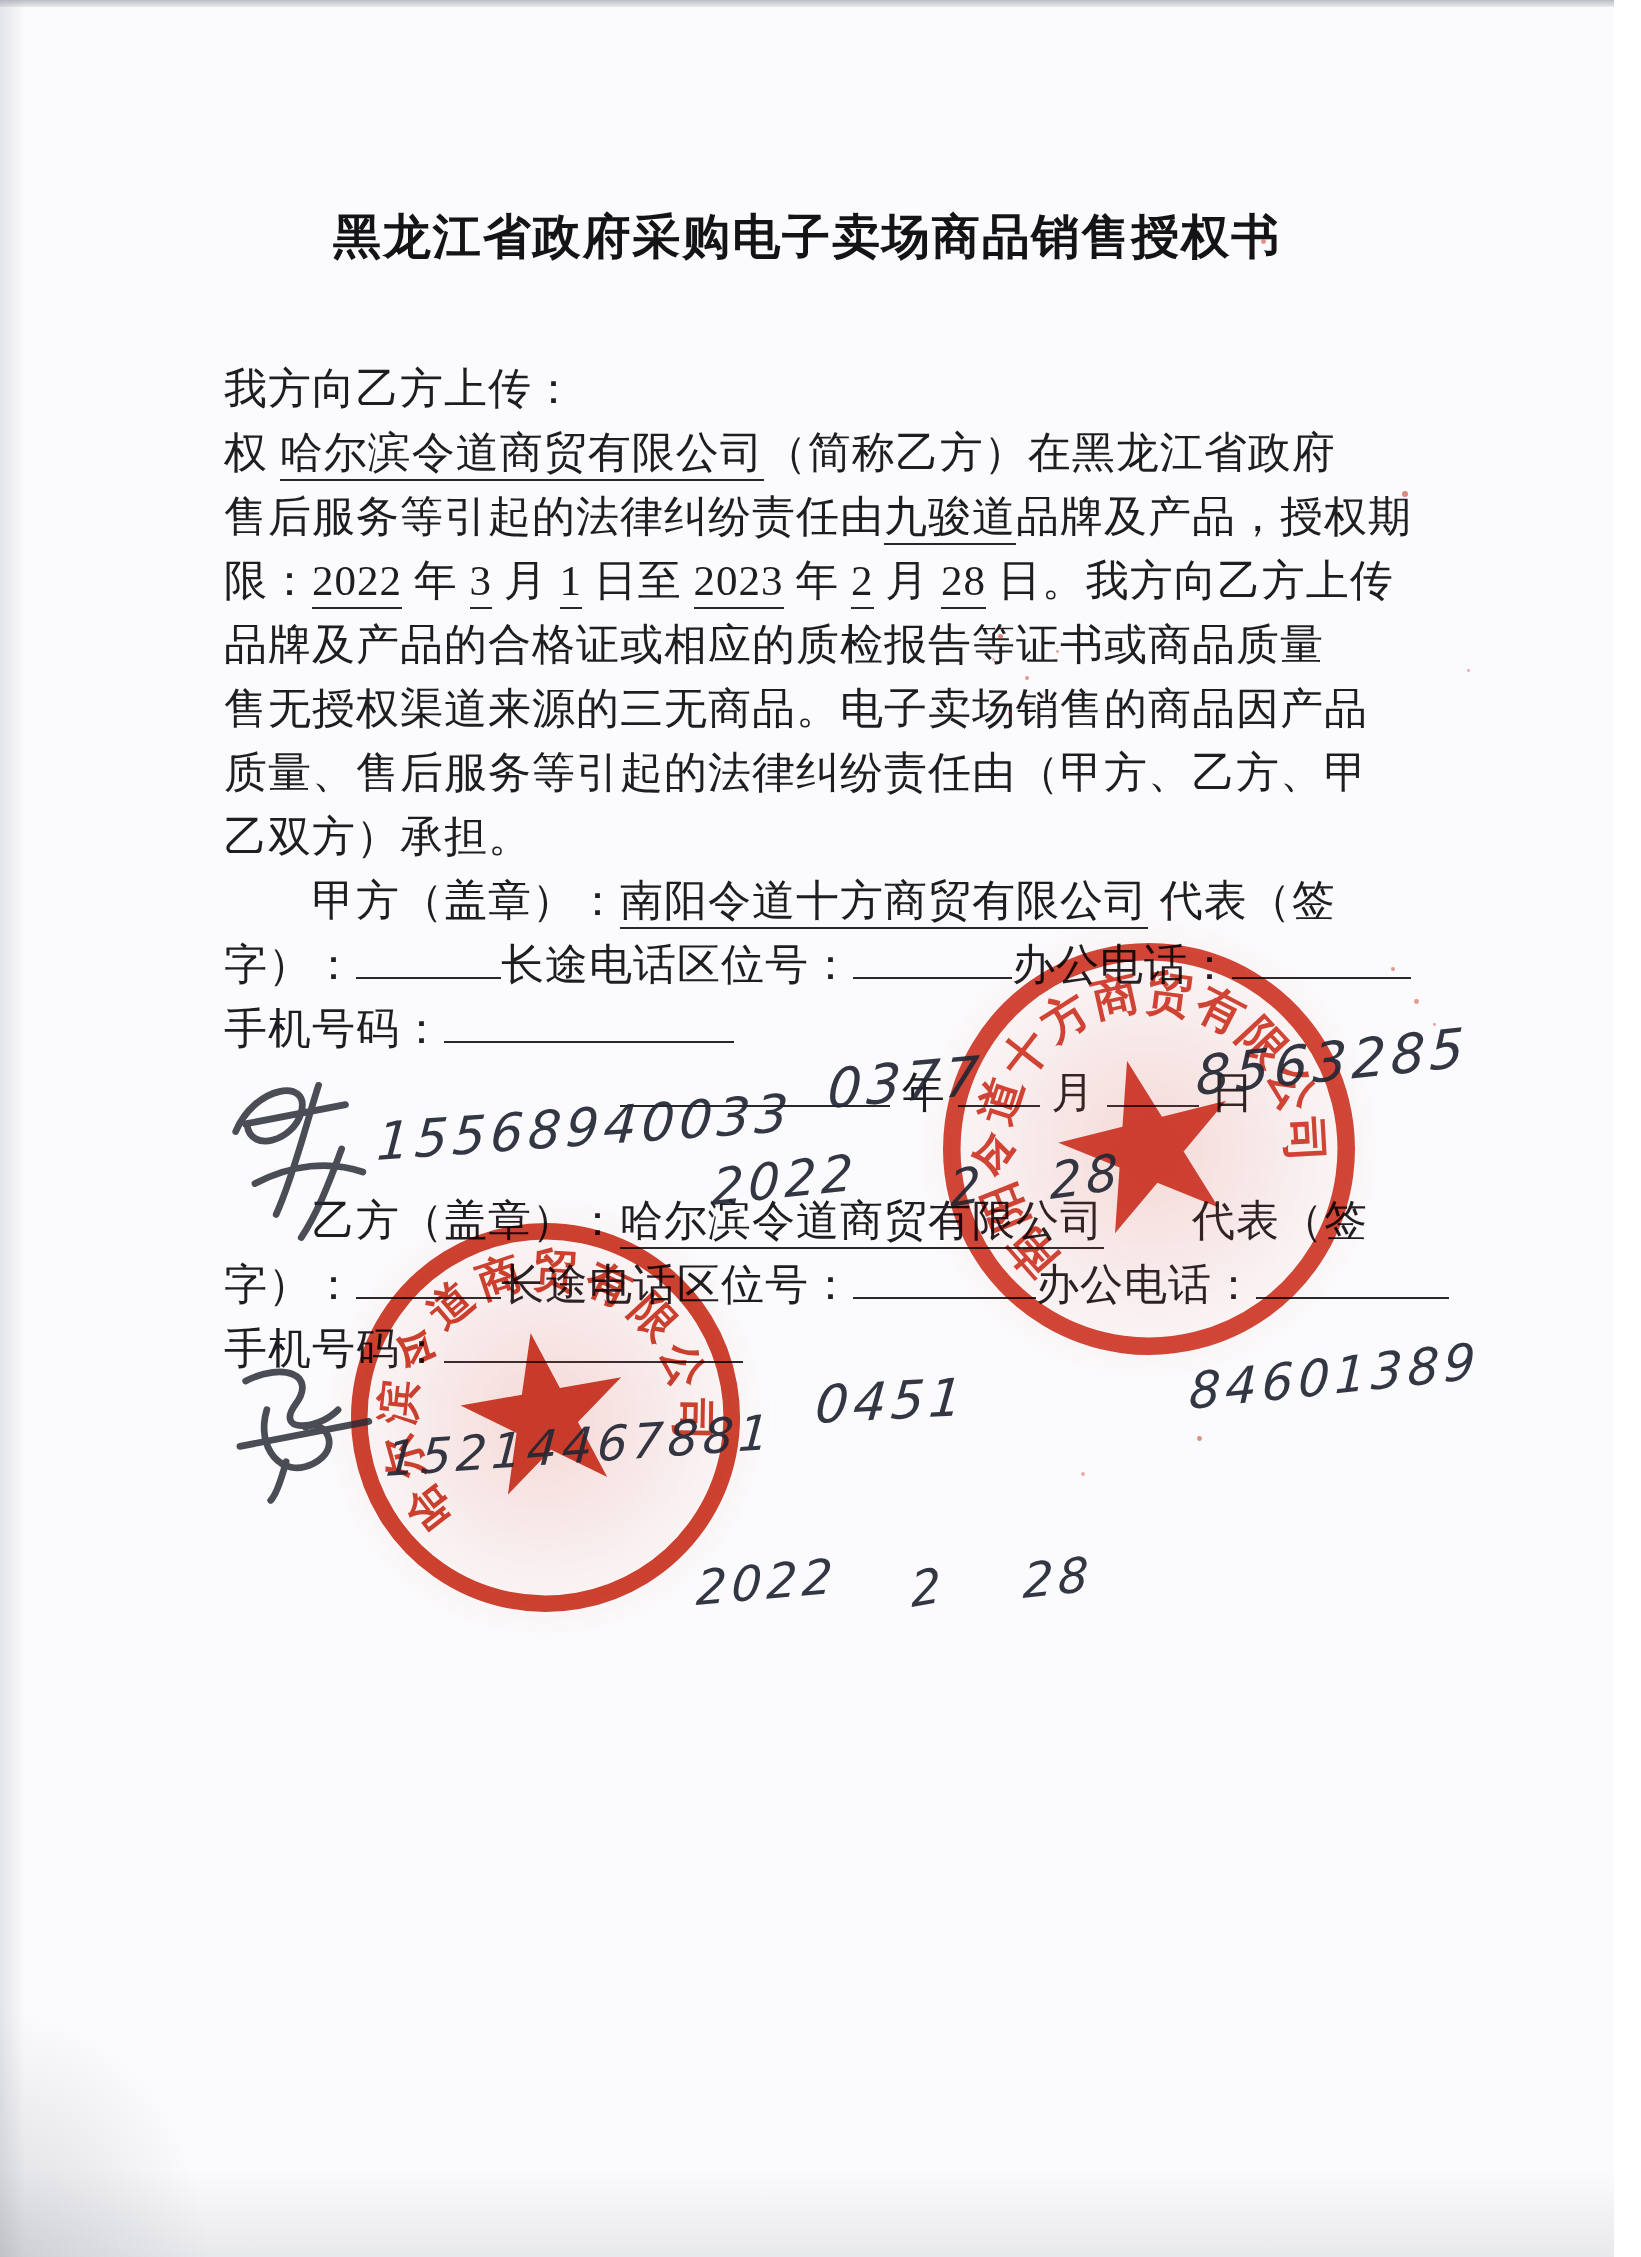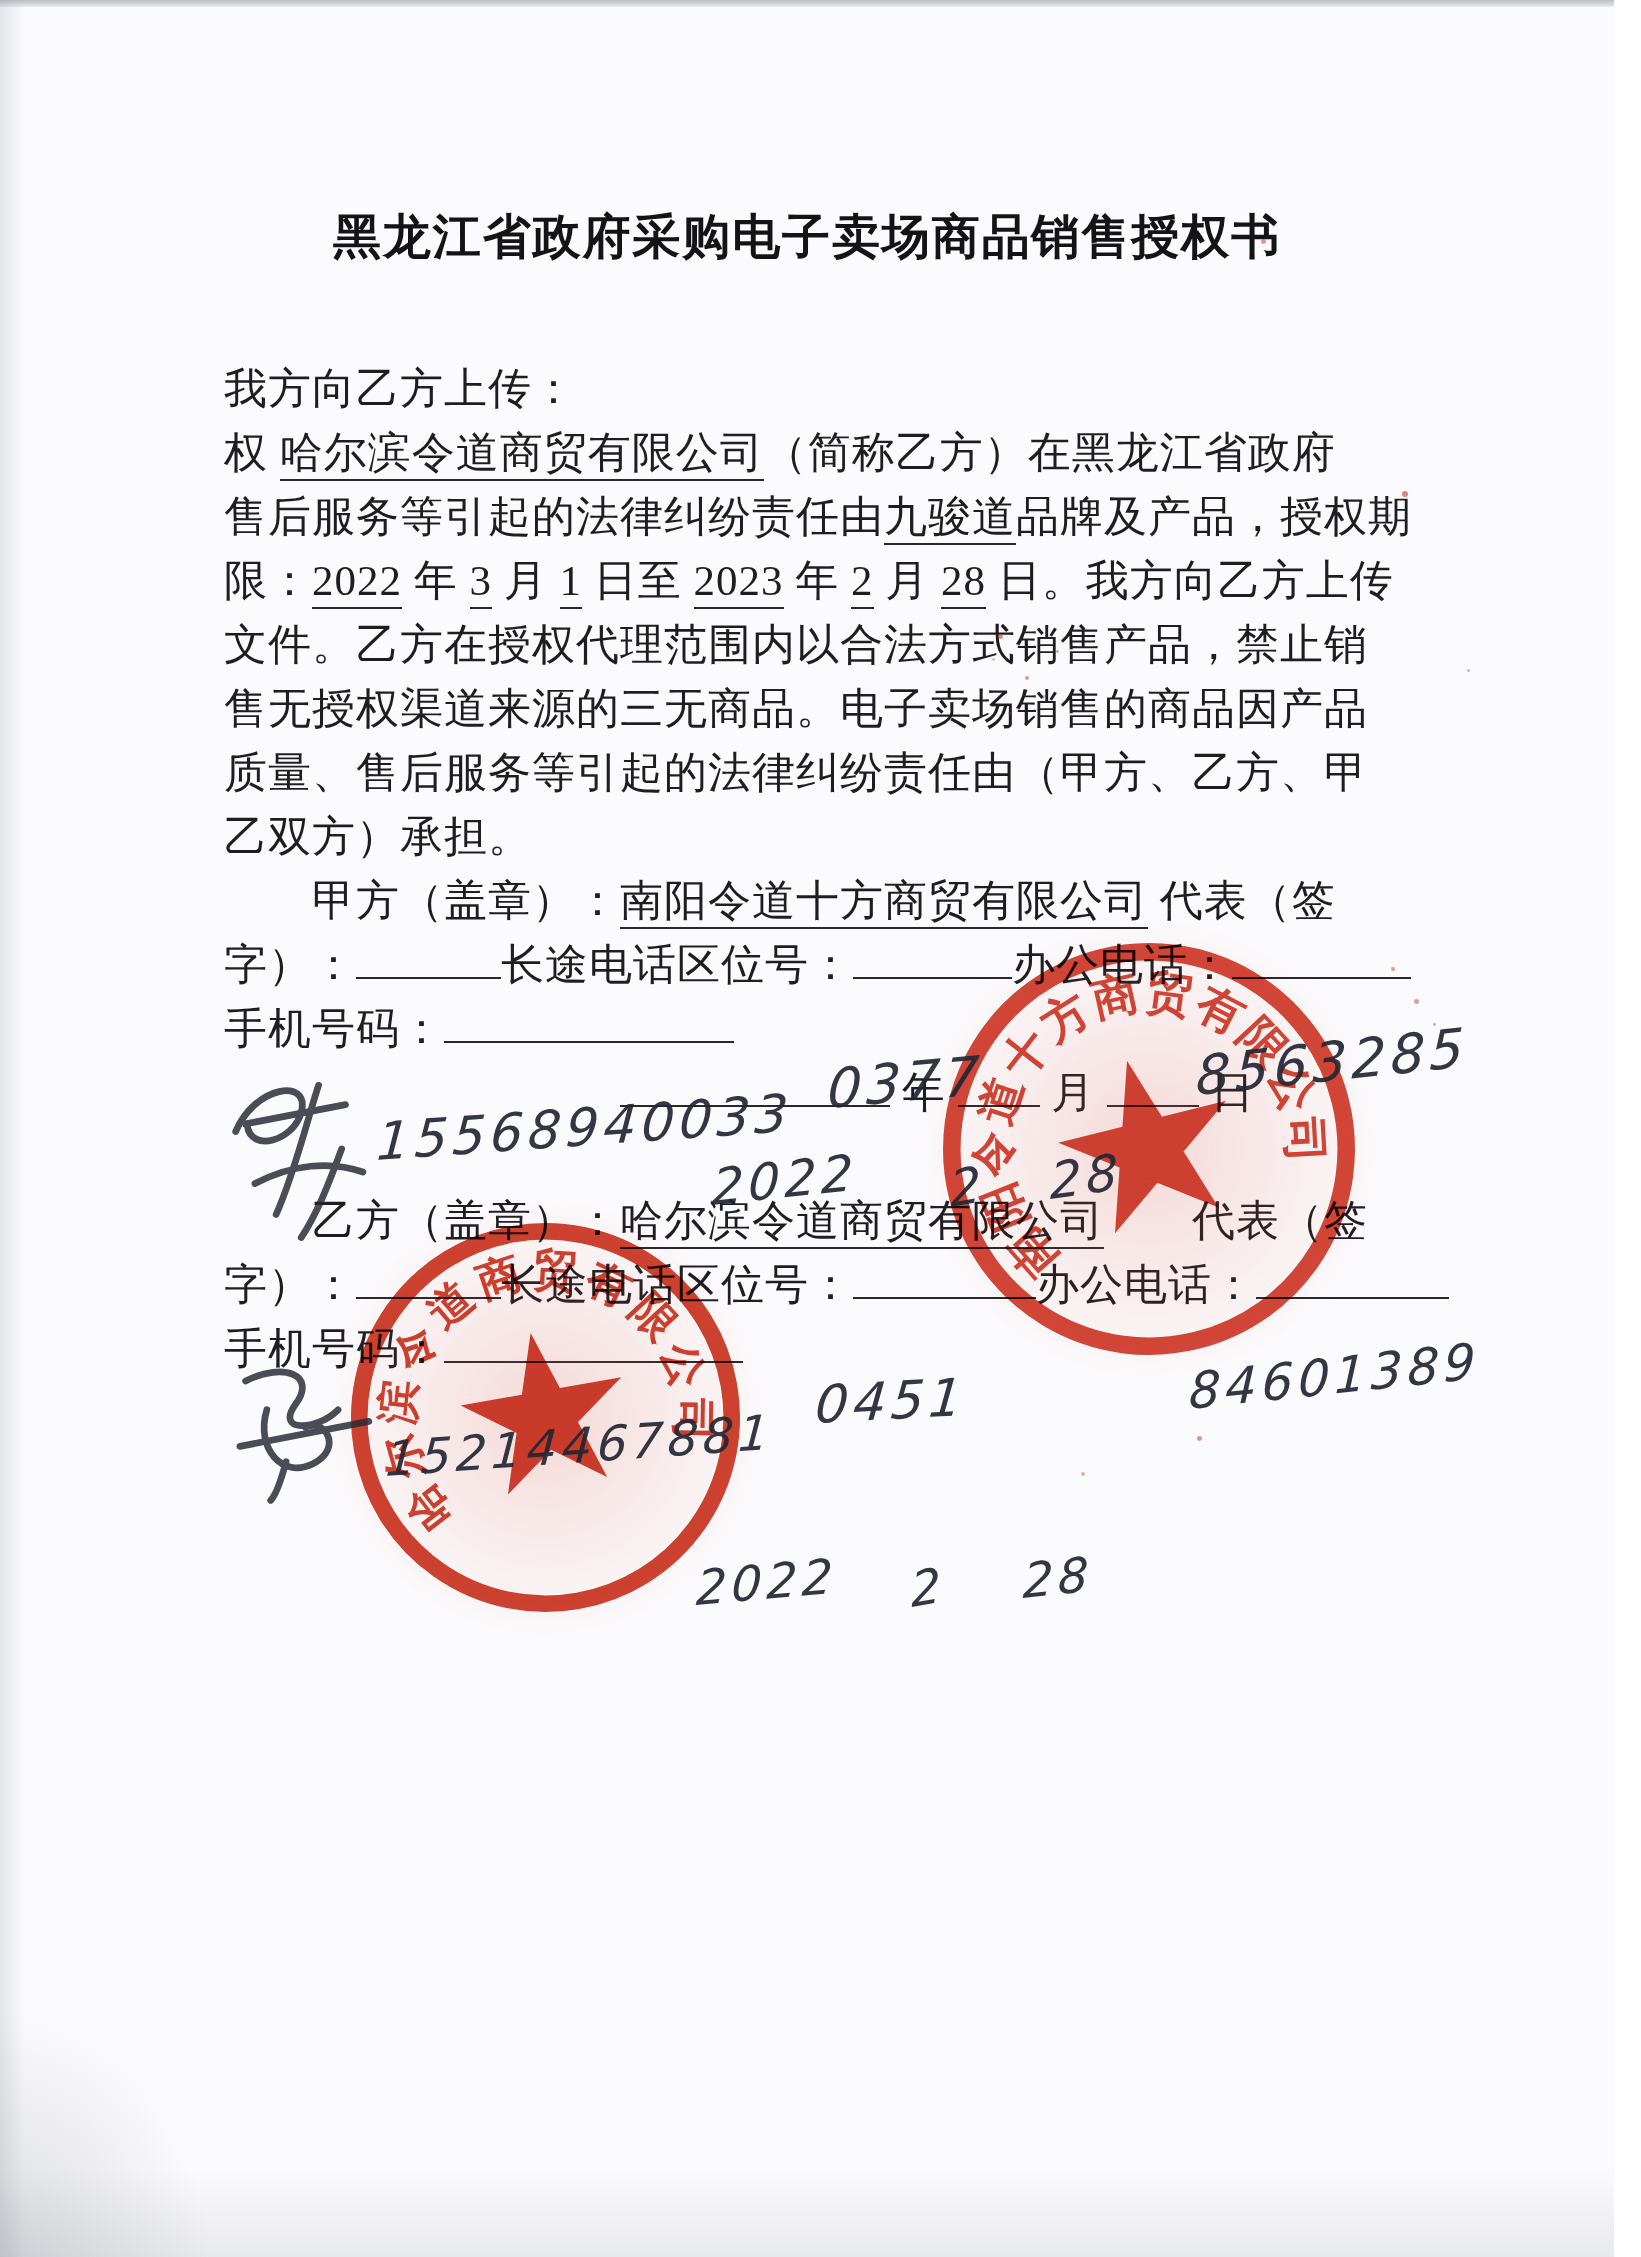--- a/index.html
+++ b/index.html
@@ -50,21 +50,21 @@
   <div class="scan-shade-bottom"></div>
   <div class="scan-corner"></div>
 
   <div class="doc-title">黑龙江省政府采购电子卖场商品销售授权书</div>
 
   <div class="body-block" id="body-lines">
       <div class="line"><span class="seg">我方向乙方上传：</span></div>
       <div class="line"><span class="seg">权 </span><span class="seg u">哈尔滨令道商贸有限公司</span><span class="seg">（简称乙方）在黑龙江省政府</span></div>
       <div class="line"><span class="seg">售后服务等引起的法律纠纷责任由</span><span class="seg u">九骏道</span><span class="seg">品牌及产品，授权期</span></div>
       <div class="line"><span class="seg">限：</span><span class="seg u">2022</span><span class="seg"> 年 </span><span class="seg u">3</span><span class="seg"> 月 </span><span class="seg u">1</span><span class="seg"> 日至 </span><span class="seg u">2023</span><span class="seg"> 年 </span><span class="seg u">2</span><span class="seg"> 月 </span><span class="seg u">28</span><span class="seg"> 日。我方向乙方上传</span></div>
-      <div class="line"><span class="seg">文件。乙方在授权代理范围内以合法方式销售产品，禁止销</span></div>
+      <div class="line"><span class="seg">品牌及产品的合格证或相应的质检报告等证书或商品质量</span></div>
       <div class="line"><span class="seg">售无授权渠道来源的三无商品。电子卖场销售的商品因产品</span></div>
       <div class="line"><span class="seg">质量、售后服务等引起的法律纠纷责任由（甲方、乙方、甲</span></div>
       <div class="line"><span class="seg">乙双方）承担。</span></div>
       <div class="line"><span class="seg">　　甲方（盖章）：</span><span class="seg u">南阳令道十方商贸有限公司</span><span class="seg"> 代表（签</span></div>
       <div class="line"><span class="seg">字）：</span><span class="blank" style="width: 145px;"></span><span class="seg">长途电话区位号：</span><span class="blank" style="width: 159px;"></span><span class="seg">办公电话：</span><span class="blank" style="width: 179px;"></span></div>
       <div class="line"><span class="seg">手机号码：</span><span class="blank" style="width: 290px;"></span></div>
       <div class="line" style="padding-left: 396px;"><span class="blank" style="width: 270px;"></span><span class="seg"> 年 </span><span class="blank" style="width: 82px;"></span><span class="seg"> 月 </span><span class="blank" style="width: 92px;"></span><span class="seg"> 日</span></div>
       <div class="line" style="height: 64px;"></div>
       <div class="line"><span class="seg">　　乙方（盖章）：</span><span class="seg u">哈尔滨令道商贸有限公司</span><span class="seg">　　代表（签</span></div>
       <div class="line"><span class="seg">字）：</span><span class="blank" style="width: 145px;"></span><span class="seg">长途电话区位号：</span><span class="blank" style="width: 183px;"></span><span class="seg">办公电话：</span><span class="blank" style="width: 193px;"></span></div>

